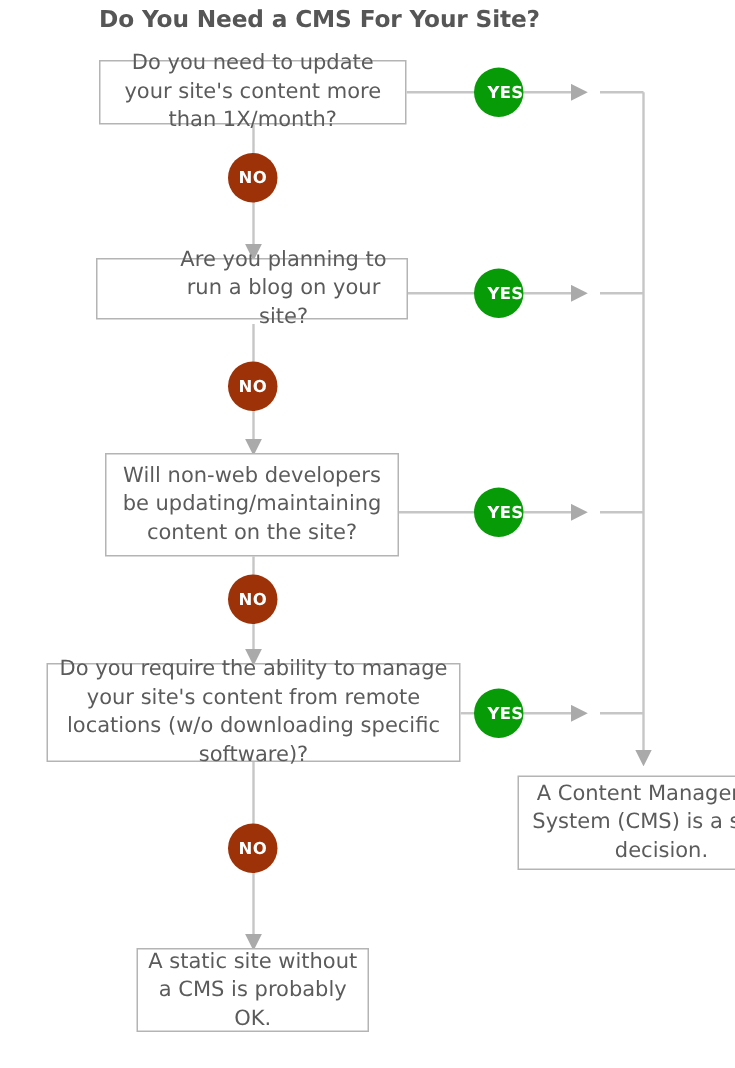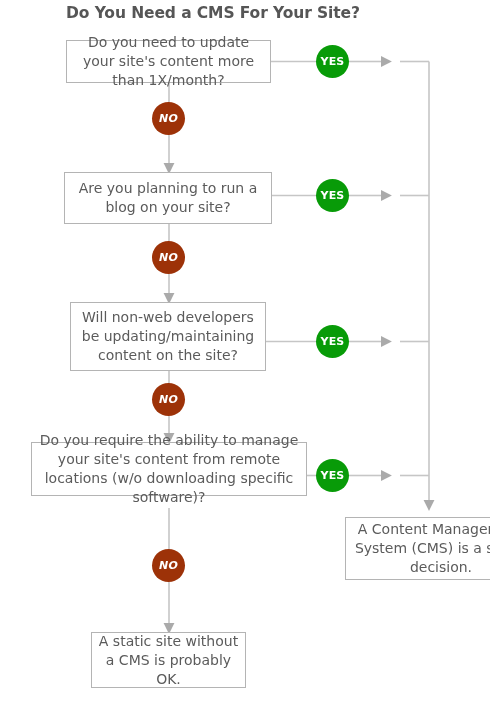--- a/index.html
+++ b/index.html
@@ -66,22 +66,22 @@
     border-radius: 50%;
     color: #ffffff;
     font-size: 11px;
     font-weight: bold;
     letter-spacing: 0.2px;
     display: flex;
     align-items: center;
     justify-content: center;
     z-index: 4;
   }
-  .badge-yes { background: #089b08; }
-  .badge-no  { background: #9d3208; font-style: italic; }
+  .badge-yes { background: #089b08; justify-content: flex-end; }
+  .badge-no  { background: #9d3208; }
 </style>
 </head>
 <body>
 
 <div id="flowchart">
 
   <svg id="svg-connectors" width="490" height="712" viewBox="0 0 490 712" aria-hidden="true">
     <defs>
       <marker id="arrowhead" markerWidth="7" markerHeight="7" refX="0.2" refY="3.5" orient="auto" markerUnits="strokeWidth">
         <path d="M0,0 L7,3.5 L0,7 z" fill="#aaaaaa"></path>
@@ -122,29 +122,29 @@
       <line x1="401" y1="61.5" x2="401" y2="500" marker-end="url(#arrowhead)"></line>
     </g>
   </svg>
 
   <div class="chart-title">Do You Need a CMS For Your Site?</div>
 
   <div class="node-box" style="left:38px; top:40px; width:205px; height:43px;">
     <span>Do you need to update your site's content more than 1X/month?</span>
   </div>
 
-  <div class="node-box" style="left:36px; top:172px; width:208px; height:52px;">
+  <div class="node-box" style="left:36px; top:172px; width:208px; height:41px;padding-left:42px;">
     <span>Are you planning to run a blog on your site?</span>
   </div>
 
   <div class="node-box" style="left:42px; top:302px; width:196px; height:69px;">
     <span>Will non-web developers be updating/maintaining content on the site?</span>
   </div>
 
-  <div class="node-box" style="left:3px; top:442px; width:276px; height:54px;">
+  <div class="node-box" style="left:3px; top:442px; width:276px; height:66px;">
     <span>Do you require the ability to manage your site's content from remote locations (w/o downloading specific software)?</span>
   </div>
 
   <div class="node-box" style="left:317px; top:517px; width:192px; height:63px;">
     <span>A Content Management System (CMS) is a smart decision.</span>
   </div>
 
   <div class="node-box" style="left:63px; top:632px; width:155px; height:56px;">
     <span>A static site without a CMS is probably OK.</span>
   </div>

